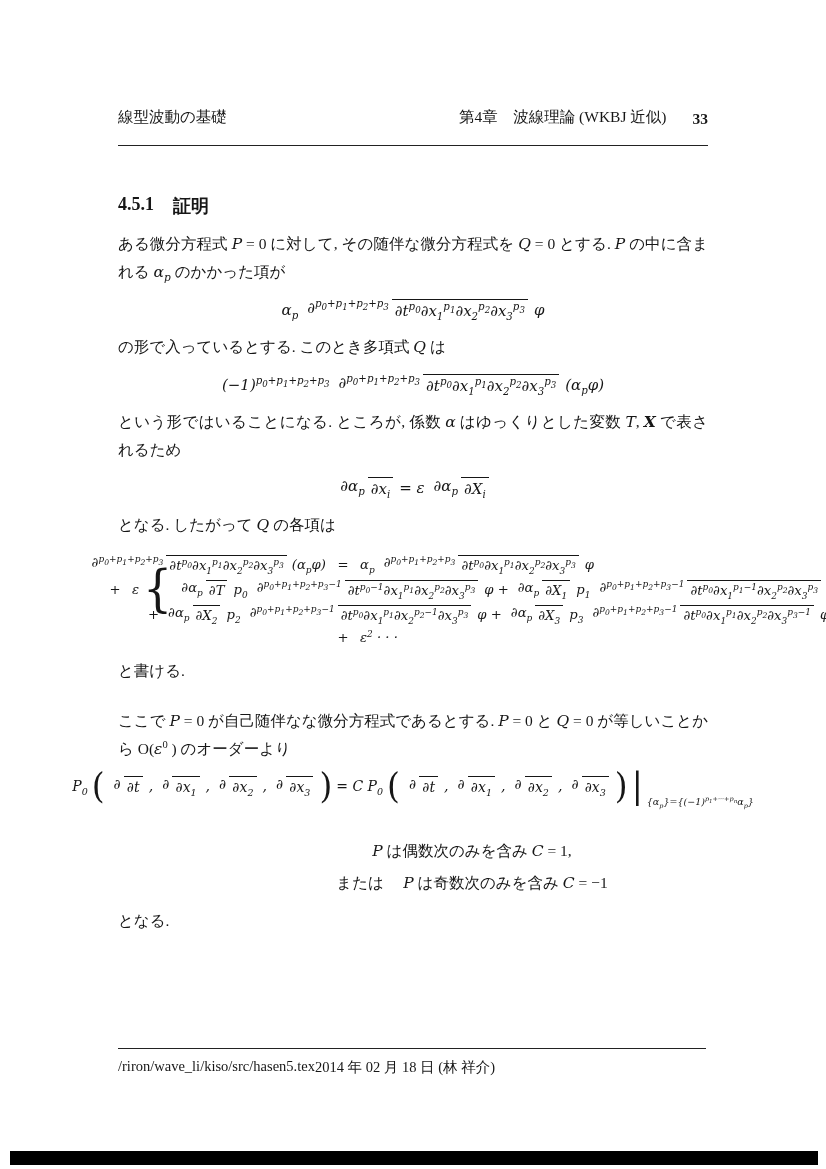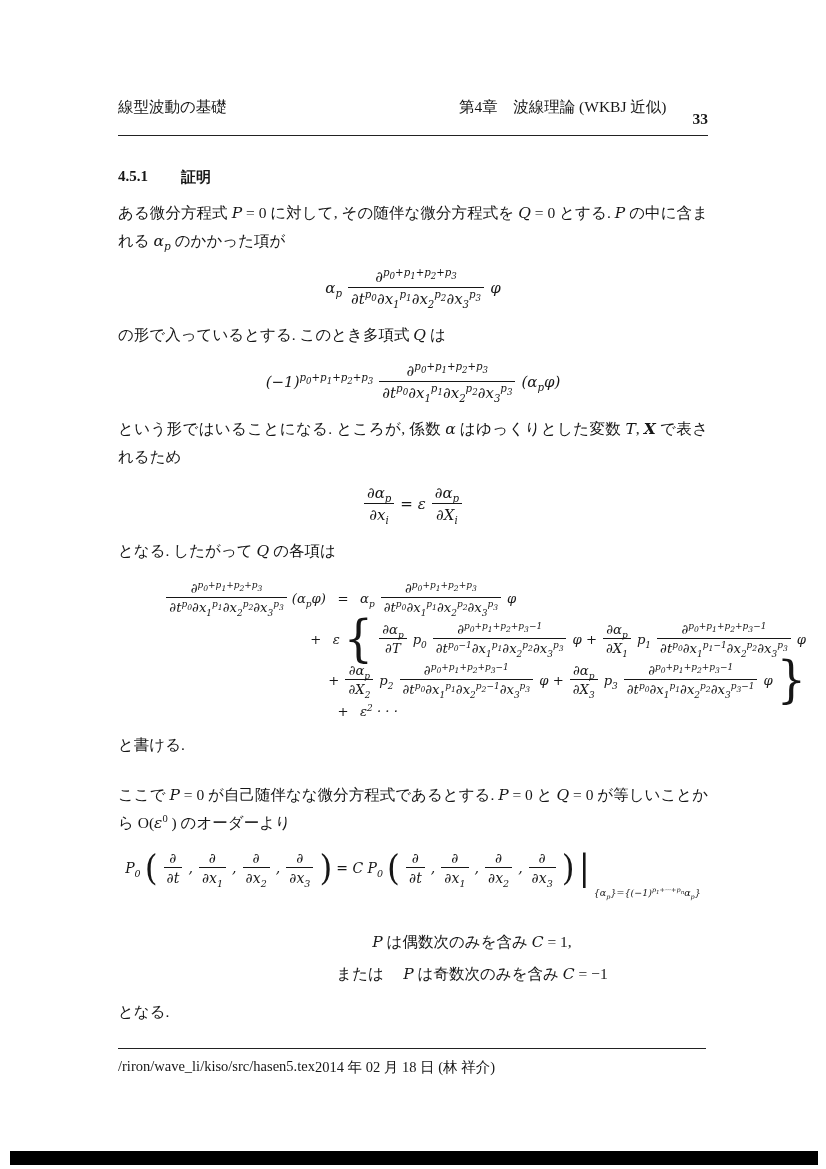--- a/index.html
+++ b/index.html
@@ -3,36 +3,36 @@
 <meta charset="utf-8">
 <title>線型波動の基礎</title>
 <style>
   * { box-sizing: border-box; }
   html,body { margin:0; padding:0; background:#ffffff; }
   body { font-family:"Liberation Serif","DejaVu Serif",serif; color:#161616; }
   .page { position:relative; width:826px; height:1169px; background:#fff; overflow:hidden; }
   .content { position:absolute; left:118px; top:0; width:590px; }
 
   
-  .hdr { display:flex; align-items:center; margin-top:86px; padding-bottom:7px;
+  .hdr { display:flex; align-items:flex-end; margin-top:86px; padding-bottom:17px;
          border-bottom:1.4px solid #222; font-size:15.5px; }
   .hdr .spacer { flex:1; }
   .hdr-ch { margin-right:26px; }
   .hdr-pg { font-weight:bold;margin-top:24px; }
 
-  .sec { margin-top:32px; font-size:15px; font-weight:bold; display:flex; gap:33px; }
+  .sec { margin-top:48px; font-size:18px; font-weight:bold; display:flex; gap:19px; }
 
   p.para { font-size:15.5px; line-height:28px; margin:12px 0 0 0; text-align:justify; }
   p.para i, .eqlines i { font-family:"DejaVu Serif",serif; }
 
   
   .eq { display:flex; justify-content:center; align-items:center; gap:4px;
         font-size:15px; font-style:italic; font-family:"DejaVu Serif",serif; margin:13px 0; }
   .mi { white-space:nowrap; }
-  .frac { display:inline-flex; flex-direction:column; align-items:stretch; text-align:center; margin:0 2px; }
+  .frac { display:inline-flex; flex-direction:row; align-items:stretch; text-align:center; margin:0 2px; }
   .fn { display:block; padding:0 3px 1px; white-space:nowrap; }
   .fd { display:block; border-top:1px solid #161616; padding:2px 3px 0; white-space:nowrap; }
   sup, sub { font-size:68%; line-height:0; }
   sup sub, sub sup { font-size:85%; }
   .bigd { display:inline-block; font-style:normal; line-height:0; transform:scaleY(1.08); }
   .eq .bigd { font-size:33px; }
   .eqmain .bigd { font-size:46px; }
   .limsub { font-size:9.5px; align-self:flex-end; transform:translateY(12px); white-space:nowrap; }
 
   

